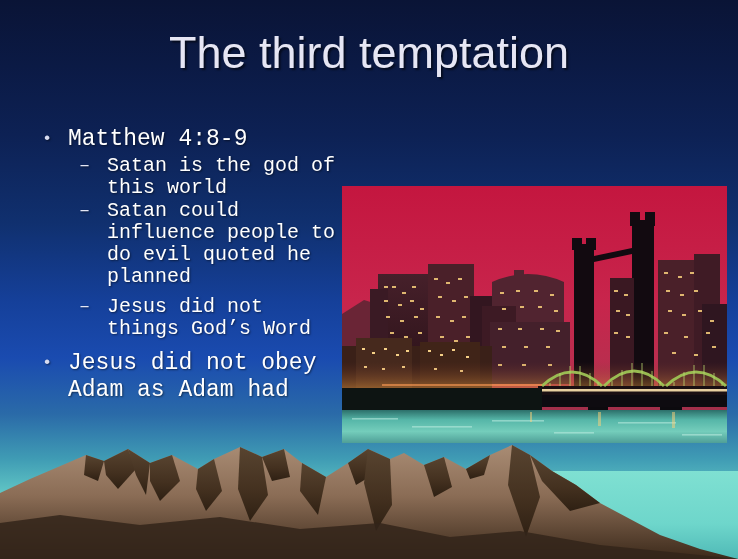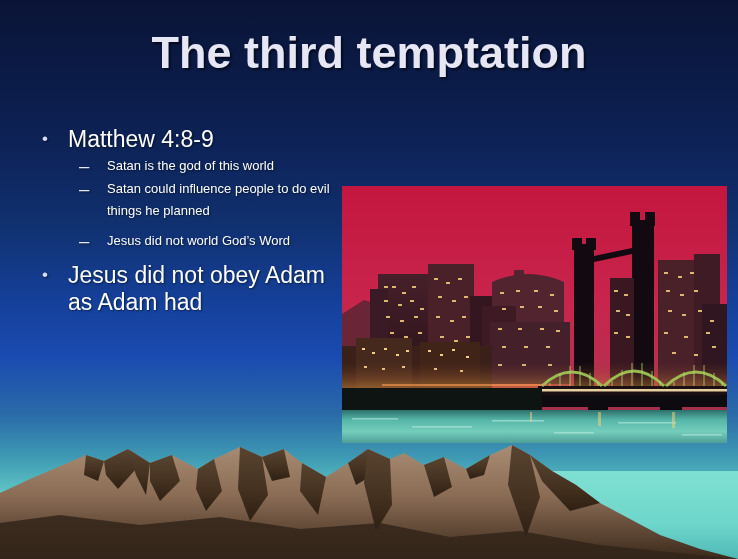--- a/index.html
+++ b/index.html
@@ -40,32 +40,33 @@
 
   
   .title {
     position: absolute;
     left: 0;
     right: 0;
     top: 28px;
     text-align: center;
     font-size: 45px;
     line-height: 1.1;
-    font-weight: 700;
+    font-weight: 400;
     color: #e6e6f4;
     text-shadow: 2px 2px 2px rgba(0,0,0,0.55);
     letter-spacing: 0px;
   }
 
   
   .body {
     position: absolute;
     left: 30px;
     top: 126px;
     width: 310px;
+    font-family: Liberation Mono, monospace;
   }
   .bullet {
     position: relative;
     display: block;
     color: #ffffff;
     text-shadow: 1px 1px 2px rgba(0,0,0,0.5);
   }
   .bullet.lvl1 {
     font-size: 23px;
     line-height: 27px;
@@ -74,21 +75,21 @@
   }
   .bullet.lvl1::before {
     content: "\2022";
     position: absolute;
     left: 12px;
     top: -1px;
     font-size: 17px;
     color: #d8dcf0;
   }
   .bullet.lvl2 {
-    font-size: 13px;
+    font-size: 20px;
     line-height: 22px;
     padding-left: 77px;
     margin-bottom: 1px;
   }
   .bullet.lvl2::before {
     content: "\2013";
     position: absolute;
     left: 49px;
     top: 0px;
     font-size: 18.5px;
@@ -115,27 +116,27 @@
 <div class="slide">
 
   <div class="title">The third temptation</div>
 
   <div class="body">
 
     <div class="bullet lvl1">Matthew 4:8-9</div>
 
     <div class="bullet lvl2">Satan is the god of this world</div>
 
-    <div class="bullet lvl2">Satan could influence people to do evil things he planned</div>
+    <div class="bullet lvl2">Satan could influence people to do evil quoted he planned</div>
 
     <div class="gap-sm"></div>
 
 
 
-    <div class="bullet lvl2">Jesus did not world God’s Word</div>
+    <div class="bullet lvl2">Jesus did not things God’s Word</div>
 
     <div class="gap-md"></div>
 
     <div class="bullet lvl1">Jesus did not obey Adam as Adam had</div>
   </div>
 
   <div class="photo">
     <svg viewBox="0 0 385 257" preserveAspectRatio="none" aria-hidden="true">
       <defs>
         <linearGradient id="skyG" x1="0" y1="0" x2="0" y2="1">

